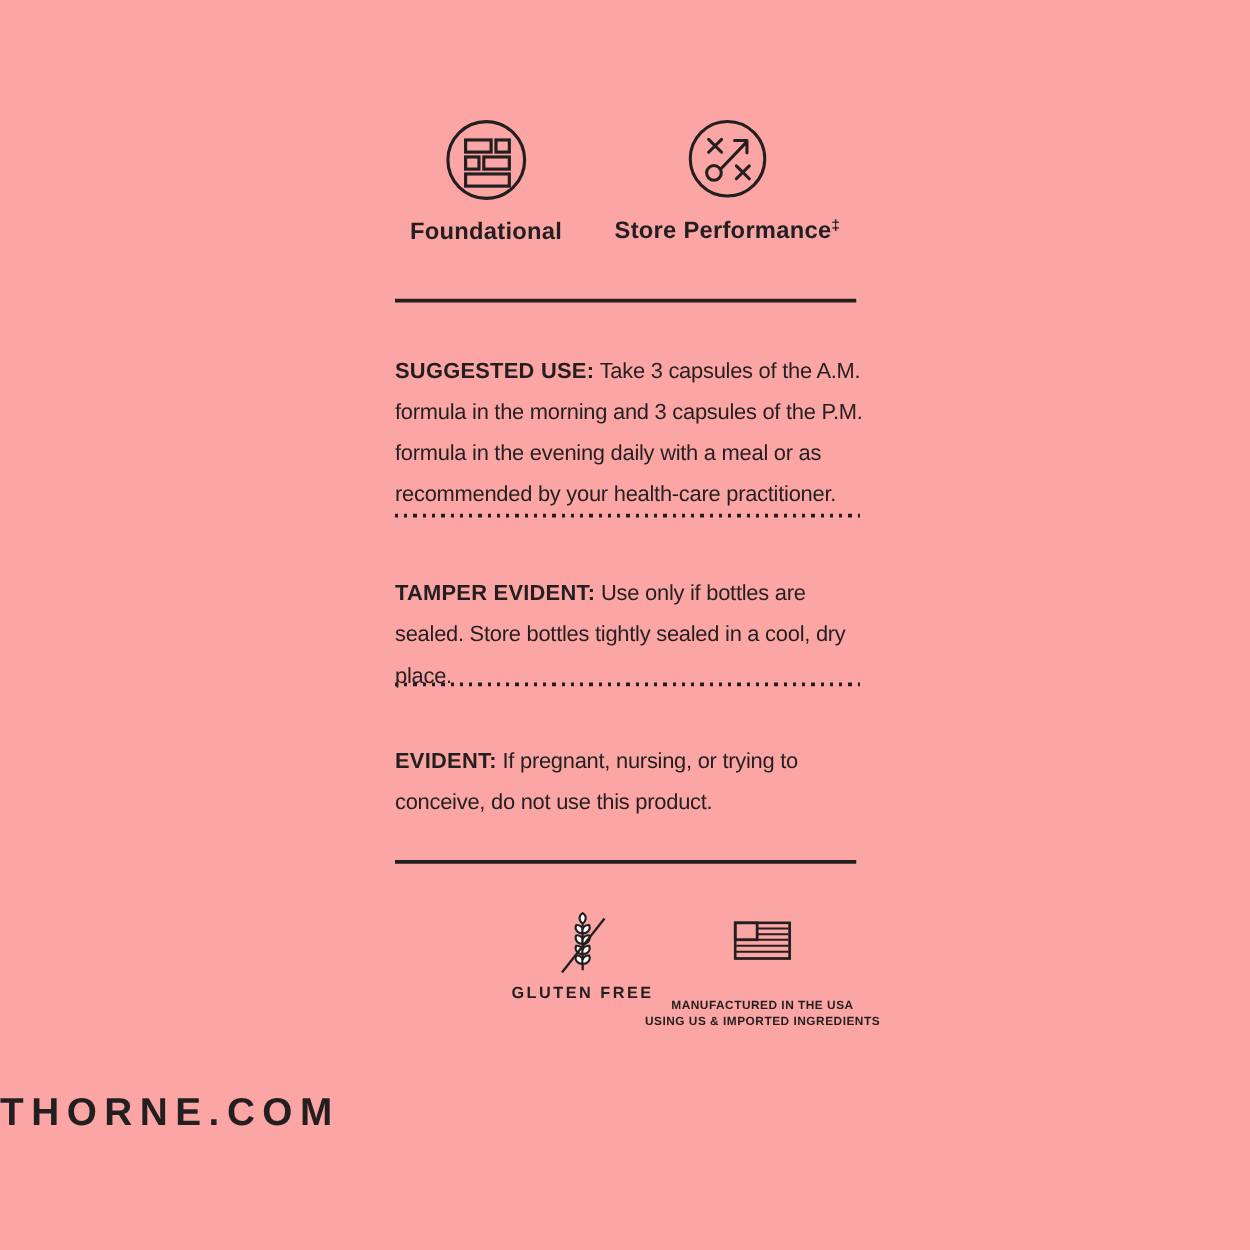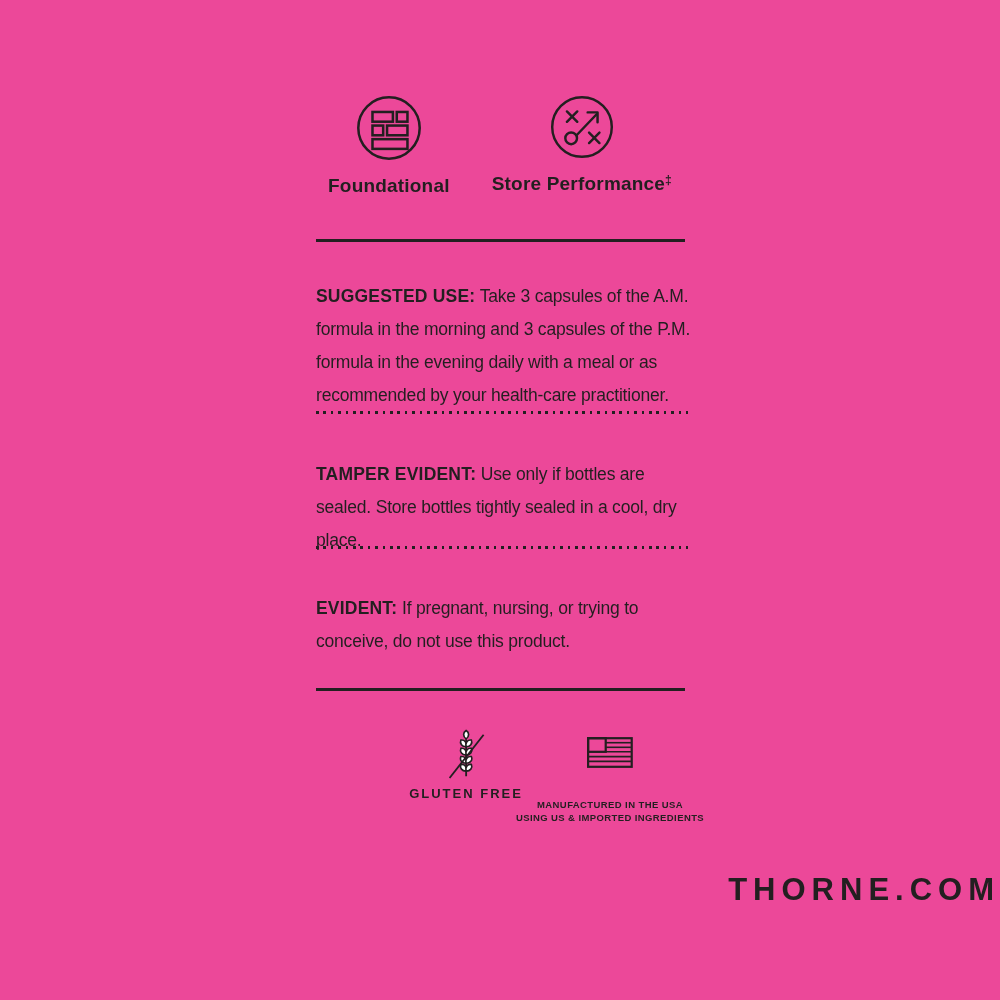--- a/index.html
+++ b/index.html
@@ -1,18 +1,18 @@
 <!DOCTYPE html>
 <html><head>
 <meta charset="utf-8">
 <style>
   * { margin:0; padding:0; box-sizing:border-box; }
   html,body { width:1000px; height:1000px; background:#ffffff; }
   body { font-family:"Liberation Sans", sans-serif; color:#231f20; position:relative; }
-  .page { position:absolute; inset:0; background:#ec4899; }
+  .page { position:absolute; inset:0; background:#fca5a5; }
 
   
   .icons-row { position:absolute; top:94px; left:0; width:1000px;
                display:flex; justify-content:center; gap:42px; align-items:flex-start; }
   .cat { display:flex; flex-direction:column; align-items:center; }
   .cat svg { display:block; }
   .cat-label { margin-top:13px; font-size:19px; font-weight:bold; letter-spacing:0.2px; white-space:nowrap; }
   .cat-label sup { font-size:12px; vertical-align:6px; }
 
   
@@ -28,21 +28,21 @@
   
   .badge { position:absolute; top:727px; transform:translateX(-50%);
            display:flex; flex-direction:column; align-items:center; }
   .badge .icon-box { height:54px; display:flex; align-items:flex-end; justify-content:center; }
   .badge .icon-box.center { align-items:center; height:50px; }
   .badge-label { margin-top:5px; font-size:13px; font-weight:bold; letter-spacing:2px; white-space:nowrap; }
   .badge-label-small { margin-top:22px; font-size:9.5px; font-weight:bold; letter-spacing:0.4px;
                        line-height:12.5px; text-align:center; white-space:nowrap; }
 
   
-  .website { position:absolute; top:872px; left:0; width:1000px; text-align:right;
+  .website { position:absolute; top:872px; left:0; width:1000px; text-align:left;
              font-size:31px; font-weight:bold; letter-spacing:6px; }
 </style>
 </head>
 <body>
 
 <div class="page">
 
   <div class="icons-row">
     <div class="cat">
       <svg width="68" height="68" viewBox="0 0 70 70">

